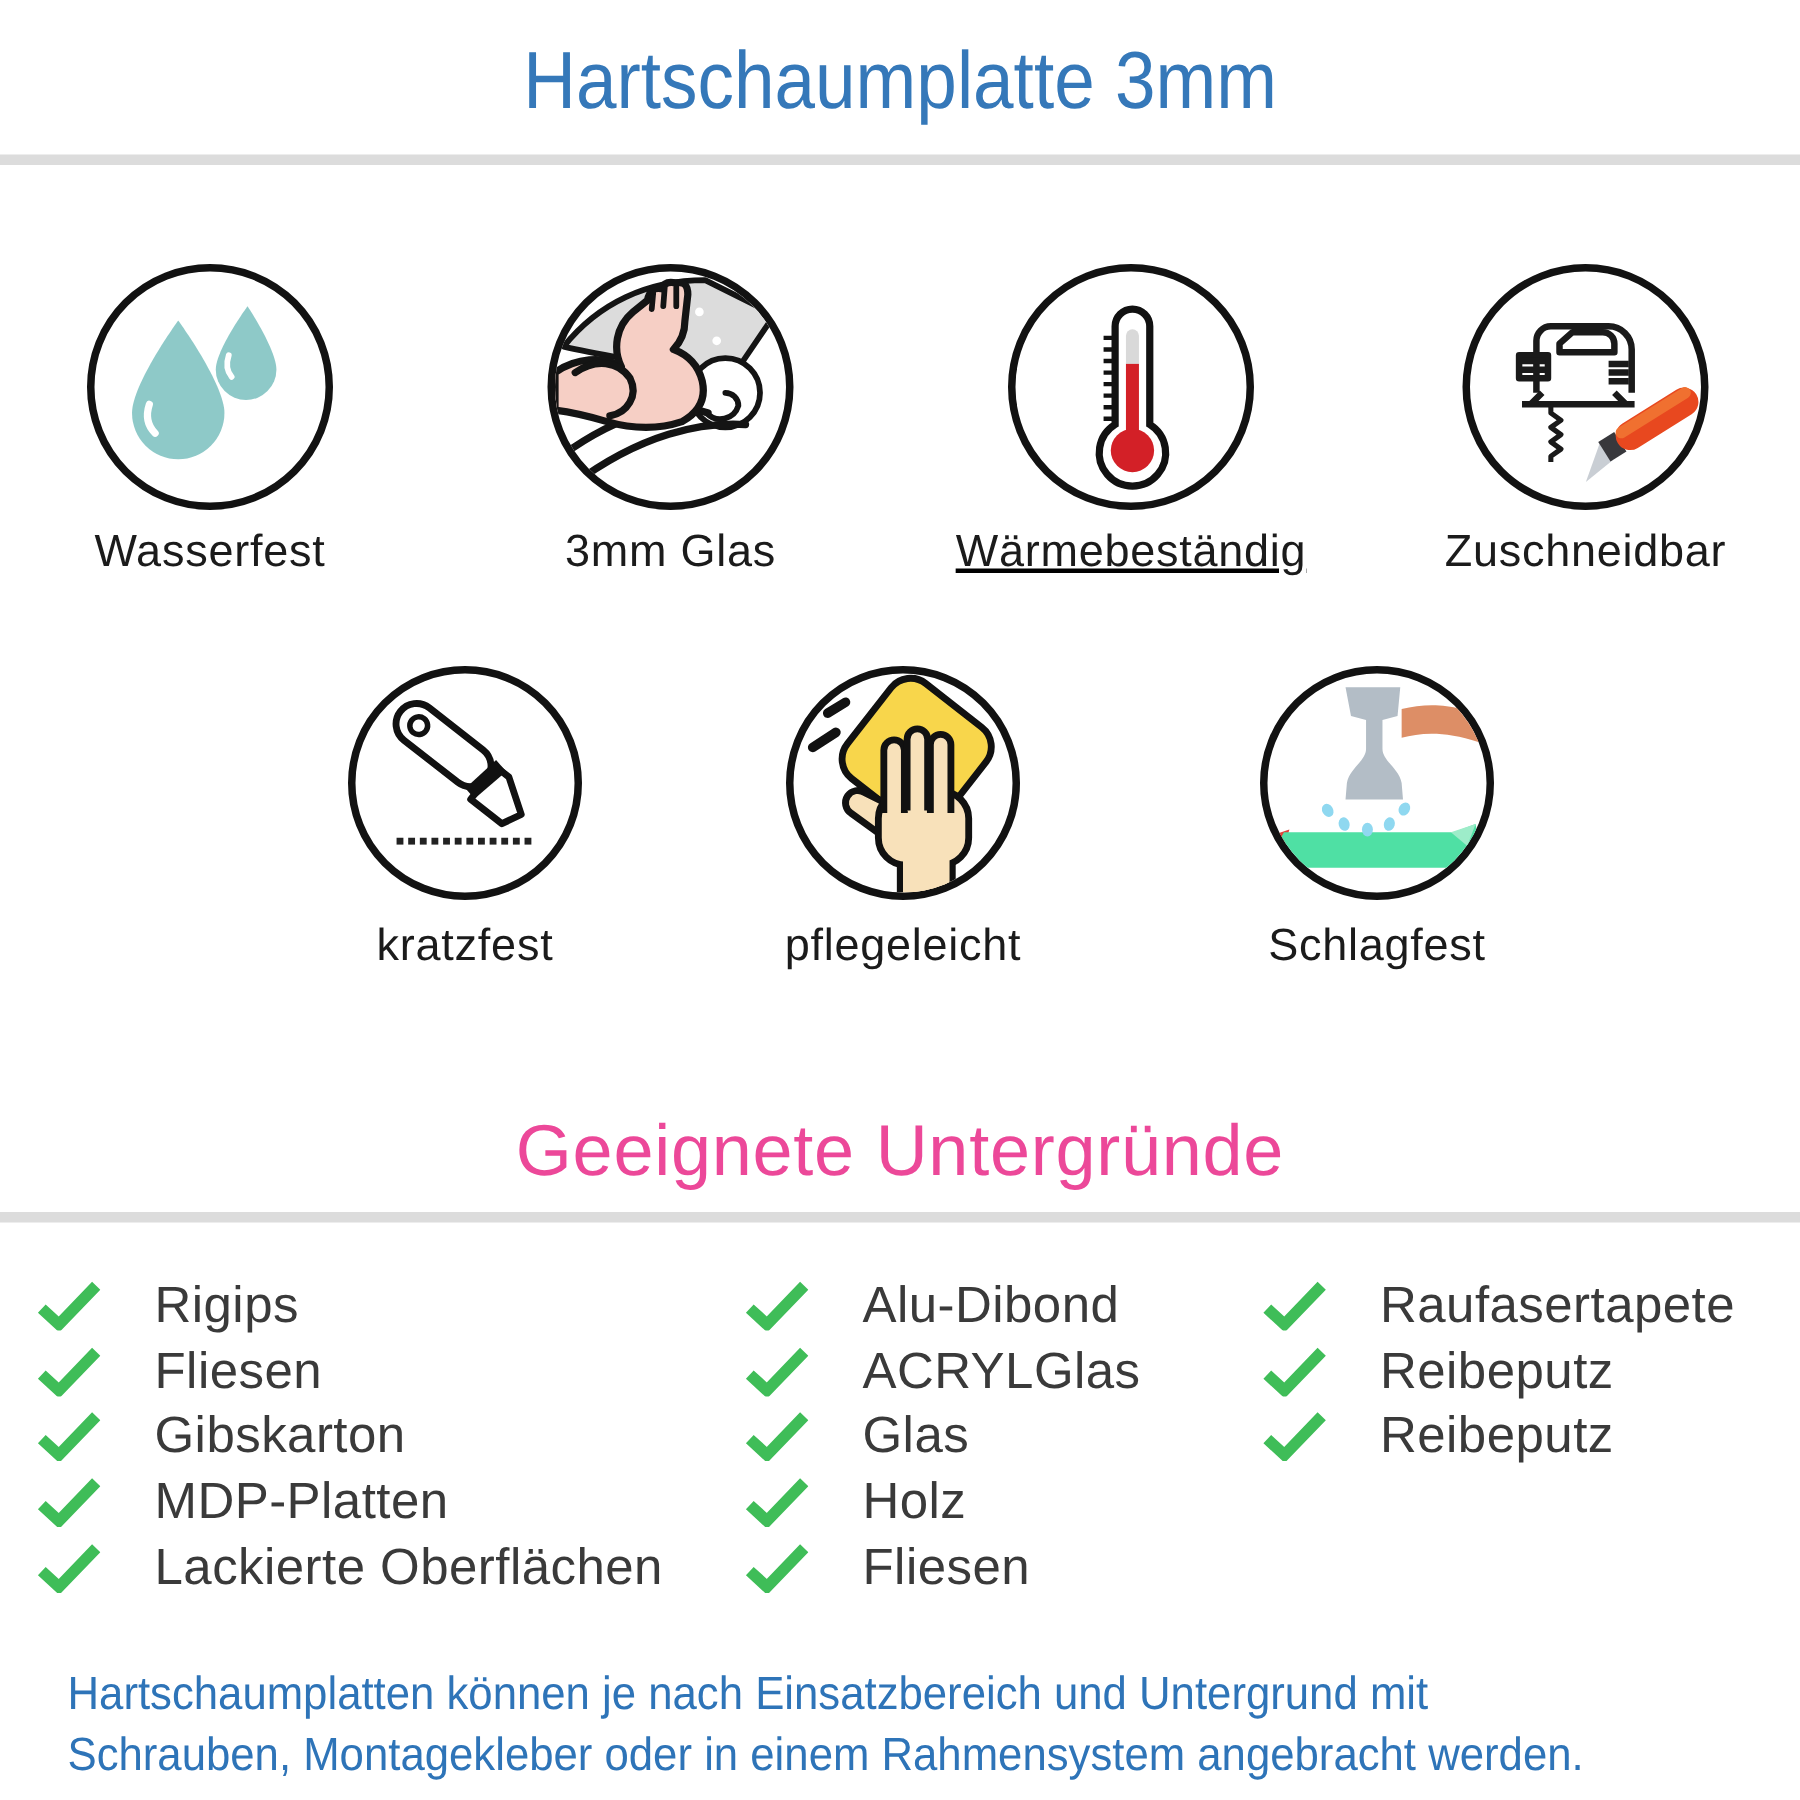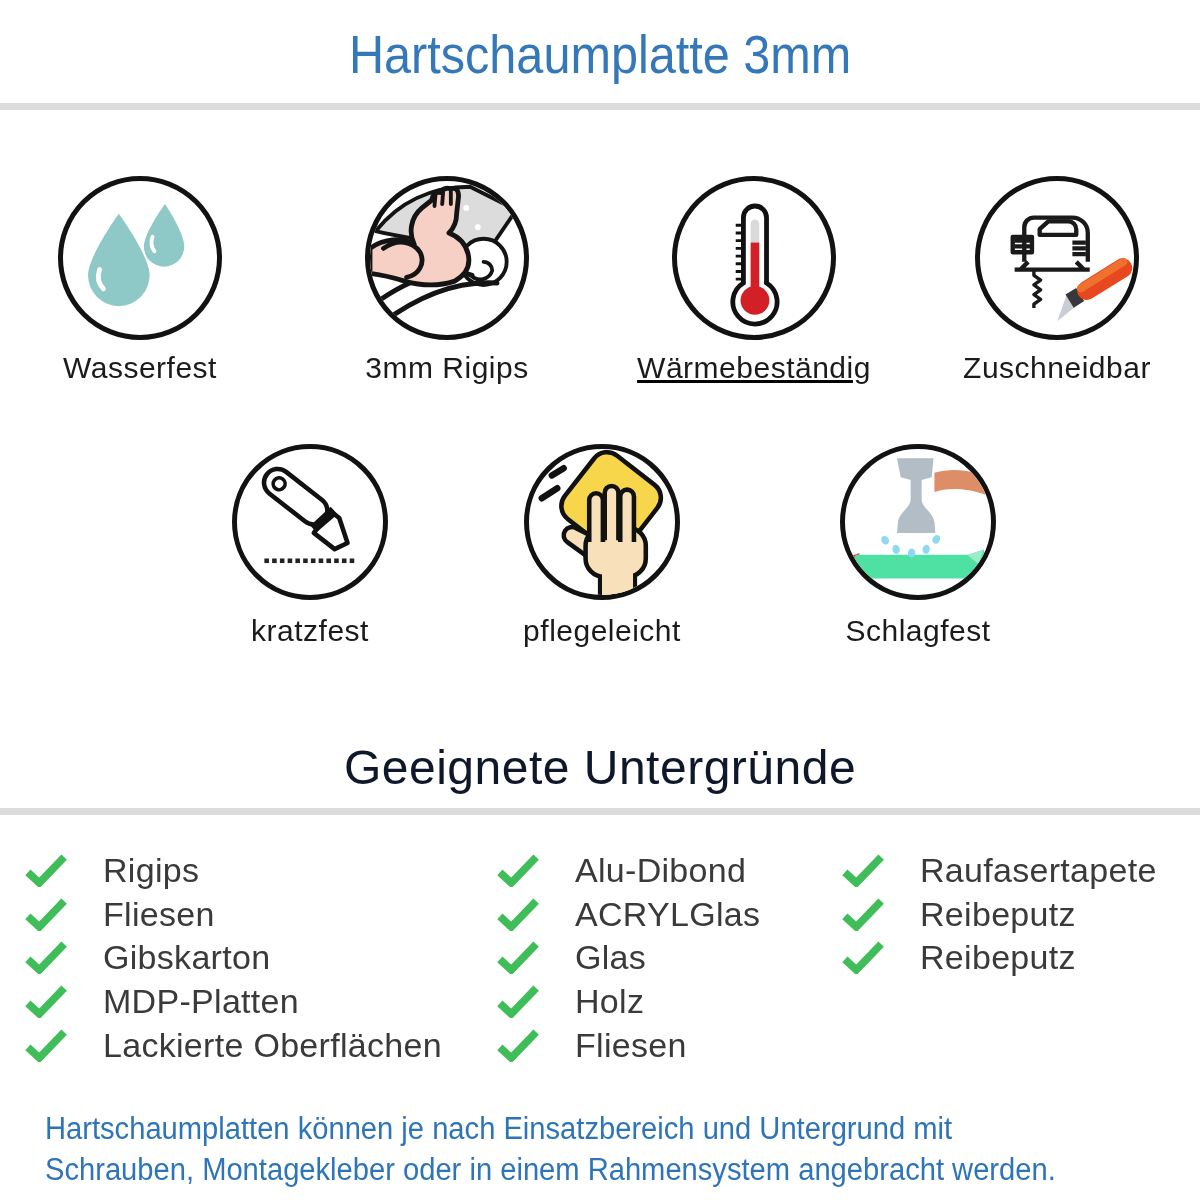--- a/index.html
+++ b/index.html
@@ -25,21 +25,21 @@
 
   .f1{left:-10px;top:176px;}
   .f2{left:297px;top:176px;}
   .f3{left:604px;top:176px;text-decoration:underline;}
   .f4{left:907px;top:176px;}
   .f5{left:160px;top:444px;}
   .f6{left:452px;top:444px;}
   .f7{left:768px;top:444px;}
 
   .subheading{position:absolute;top:740px;left:0;width:100%;text-align:center;
-              font-size:48px;color:#0f172a;font-weight:400;letter-spacing:.5px;}
+              font-size:48px;color:#ec4899;font-weight:400;letter-spacing:.5px;}
 
   .col{position:absolute;top:849px;}
   .col.c1{left:25px;}
   .col.c2{left:497px;}
   .col.c3{left:842px;}
   .li{display:flex;align-items:center;height:43.6px;}
   .li svg{flex:0 0 auto;margin-right:17px;}
   .li .ltxt{font-size:34px;color:#3a3a3a;letter-spacing:.3px;white-space:nowrap;margin-left:19px;}
 
   .footer{position:absolute;left:45px;top:1108px;width:1260px;
@@ -77,21 +77,21 @@
         <circle cx="118" cy="84" r="24" fill="#ffffff" stroke="#141414" stroke-width="4"></circle>
         <path d="M118,84 a9,9 0 0 1 9,9 a13,13 0 0 1 -22,5" stroke="#141414" stroke-width="4" fill="none" stroke-linecap="round"></path>
         <path d="M4,128 C48,96 84,90 106,98" stroke="#141414" stroke-width="5" fill="none" stroke-linecap="round"></path>
         <path d="M12,148 C60,112 102,104 132,106" stroke="#141414" stroke-width="5" fill="none" stroke-linecap="round"></path>
         <path d="M0,70 C14,60 34,58 46,66 C40,54 42,38 54,28 L64,20 Q66,10 74,12 Q76,6 84,8 Q92,6 92,16 L90,34
                  Q90,46 82,54 Q98,60 102,76 Q106,94 88,104 Q64,112 36,104 Q16,98 0,96 Z" fill="#f6cfc5" stroke="#141414" stroke-width="5" stroke-linejoin="round"></path>
         <path d="M68,15 l-1,11 M76,11 l-1,13 M84,11 l0,13" stroke="#141414" stroke-width="4" fill="none" stroke-linecap="round"></path>
         <path d="M14,70 C28,60 44,62 52,74 C58,86 50,98 38,100" stroke="#141414" stroke-width="5" fill="none" stroke-linecap="round"></path>
       </svg>
     </div>
-    <div class="flabel">3mm Rigips</div>
+    <div class="flabel">3mm Glas</div>
   </div>
 
   <div class="feature r1 f3">
     <div class="circle">
       <svg viewBox="0 0 160 160">
         <path d="M69,38 a12,12 0 0 1 24,0 V106 a23,23 0 1 1 -24,0 Z" fill="#ffffff" stroke="#111111" stroke-width="5"></path>
         <rect x="76.5" y="40" width="9" height="28" rx="4.5" fill="#d9d9d9"></rect>
         <rect x="76.5" y="64" width="9" height="48" fill="#d32027"></rect>
         <circle cx="81" cy="124" r="15" fill="#d32027"></circle>
         <path d="M61,46 h8 M61,54 h8 M61,62 h8 M61,70 h8 M61,78 h8 M61,86 h8 M61,94 h8 M61,102 h8" stroke="#111111" stroke-width="3"></path>

